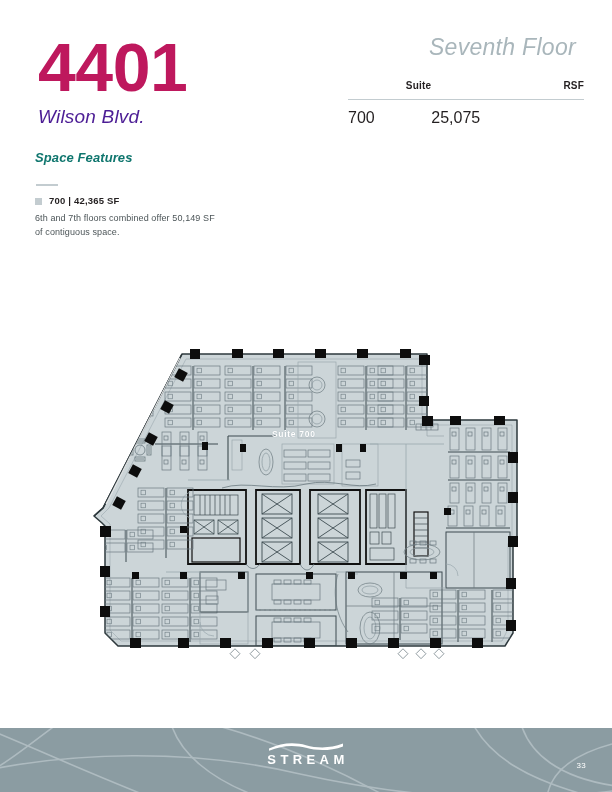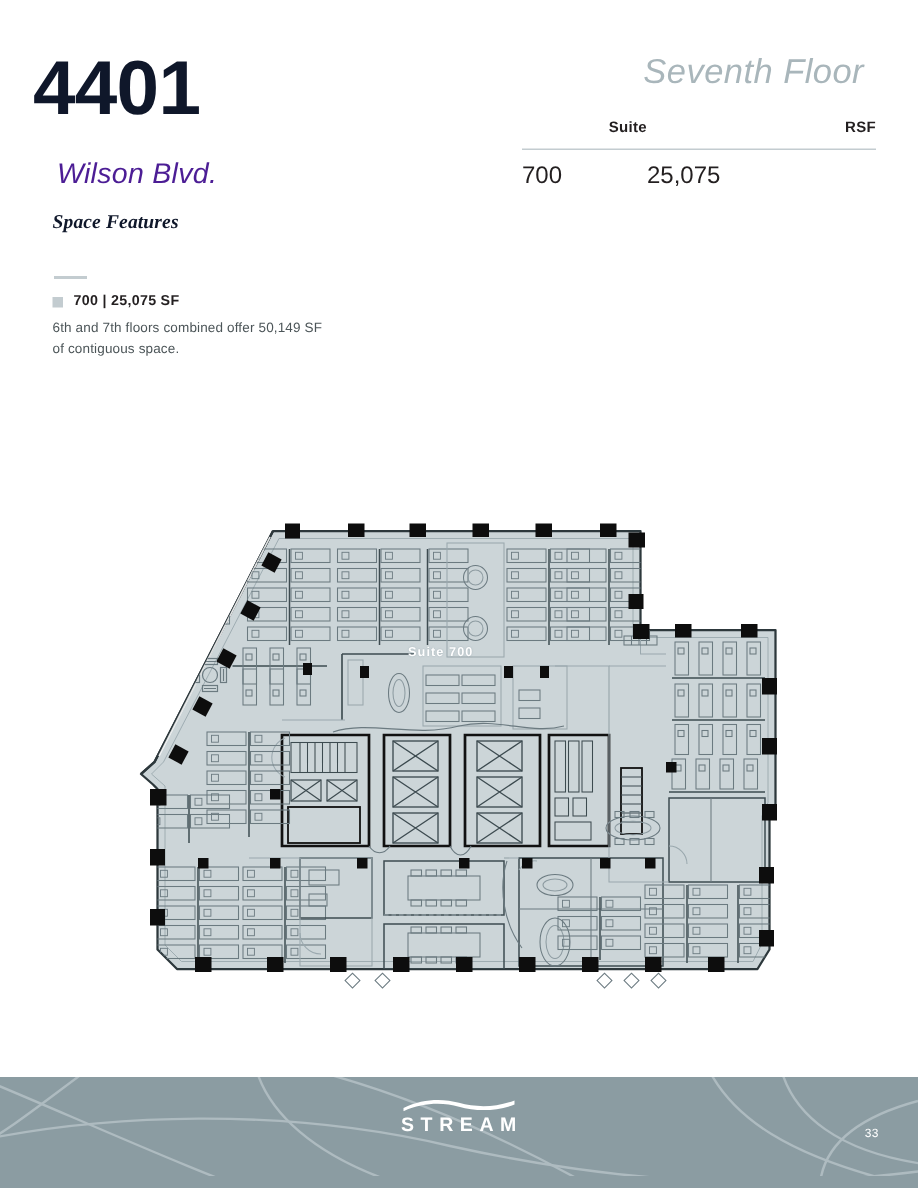--- a/index.html
+++ b/index.html
@@ -12,26 +12,26 @@
     height: 792px;
     position: relative;
     overflow: hidden;
     font-family: "Liberation Sans", sans-serif;
     -webkit-font-smoothing: antialiased;
   }
 
   
   #building-number {
     position: absolute;
-    left: 22px;
+    left: 38px;
     top: 33px;
-    font-size: 51px;
+    font-size: 68px;
     font-weight: 700;
     letter-spacing: -0.5px;
-    color: #0f172a;
+    color: #be185d;
     line-height: 1;
   }
   #building-street {
     position: absolute;
     left: 38px;
     top: 106px;
     font-size: 19px;
     font-style: italic;
     font-weight: 400;
     color: #4c1d95;
@@ -80,27 +80,26 @@
     font-weight: 400;
     color: #231f20;
     padding: 9px 0 0 0;
     text-align: left;
   }
 
   
   #features-heading {
     position: absolute;
     left: 35px;
-    top: 140px;
+    top: 150px;
     font-size: 13px;
     font-weight: 700;
     font-style: italic;
-    color: #0f172a;
+    color: #0f766e;
     letter-spacing: 0.1px;
-    font-family: Liberation Serif, serif;
   }
   #features-divider {
     position: absolute;
     left: 36px;
     top: 184px;
     width: 22px;
     height: 2px;
     background: #c3ccd0;
   }
   #feature-item {
@@ -153,21 +152,21 @@
     letter-spacing: 0.7px;
     text-shadow: 0 0 1px rgba(120,140,150,.6);
   }
 
   
   #footer-band {
     position: absolute;
     left: 0;
     bottom: 0;
     width: 612px;
-    height: 74px;
+    height: 64px;
     background: #8b9ca2;
     overflow: hidden;
   }
   #footer-decor { position: absolute; left: 0; top: 0; width: 612px; height: 66px; }
   #footer-logo {
     position: absolute;
     left: 50%;
     transform: translateX(-50%);
     top: 14px;
     width: 96px;
@@ -216,21 +215,21 @@
       <td class="val">700</td>
       <td class="val">25,075</td>
     </tr>
   </tbody>
 </table>
 
 <div id="features-heading">Space Features</div>
 <div id="features-divider"></div>
 <div id="feature-item">
   <span id="feature-bullet"></span>
-  <div id="feature-title">700 | 25,075 SF</div>
+  <div id="feature-title">700 | 42,365 SF</div>
   <div id="feature-desc">6th and 7th floors combined offer 50,149 SF of contiguous space.</div>
 </div>
 
 <div id="floorplan-wrap">
   <svg id="floorplan-svg" viewBox="0 0 470 340" xmlns="http://www.w3.org/2000/svg">
     <defs>
 
       <g id="ws-pair">
         <rect x="0" y="0" width="26" height="9" fill="none" stroke="#6b7a80" stroke-width="0.7"></rect>
         <rect x="3" y="2.2" width="4.6" height="4.6" fill="none" stroke="#6b7a80" stroke-width="0.6"></rect>

